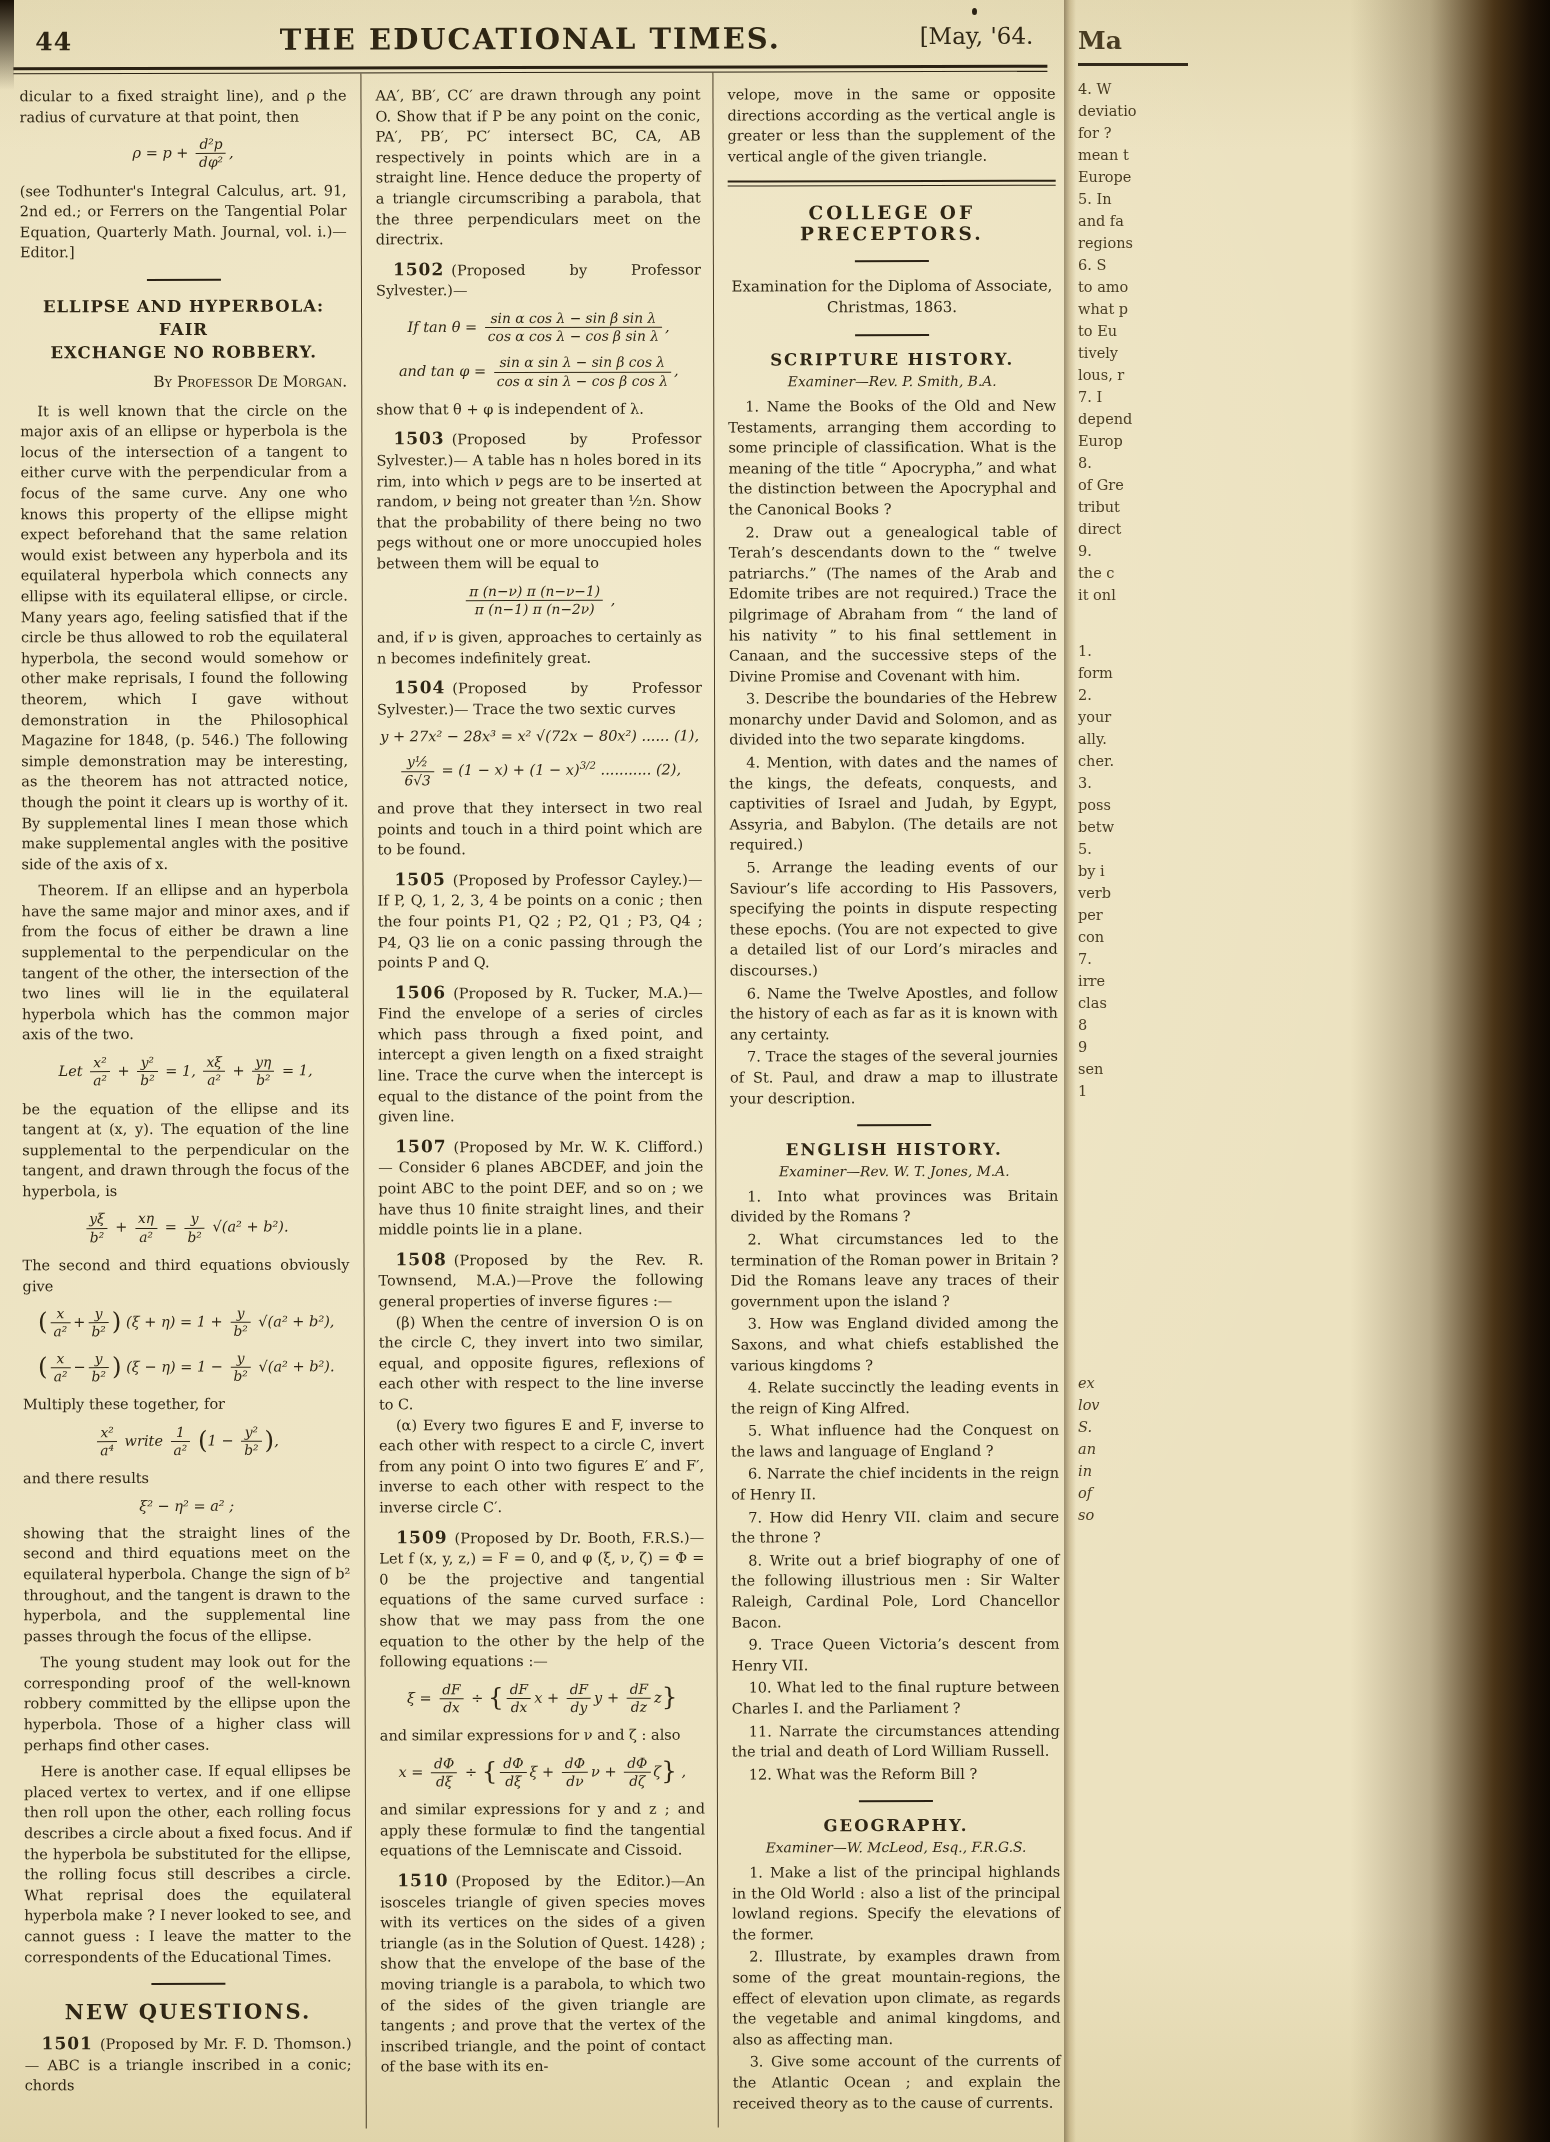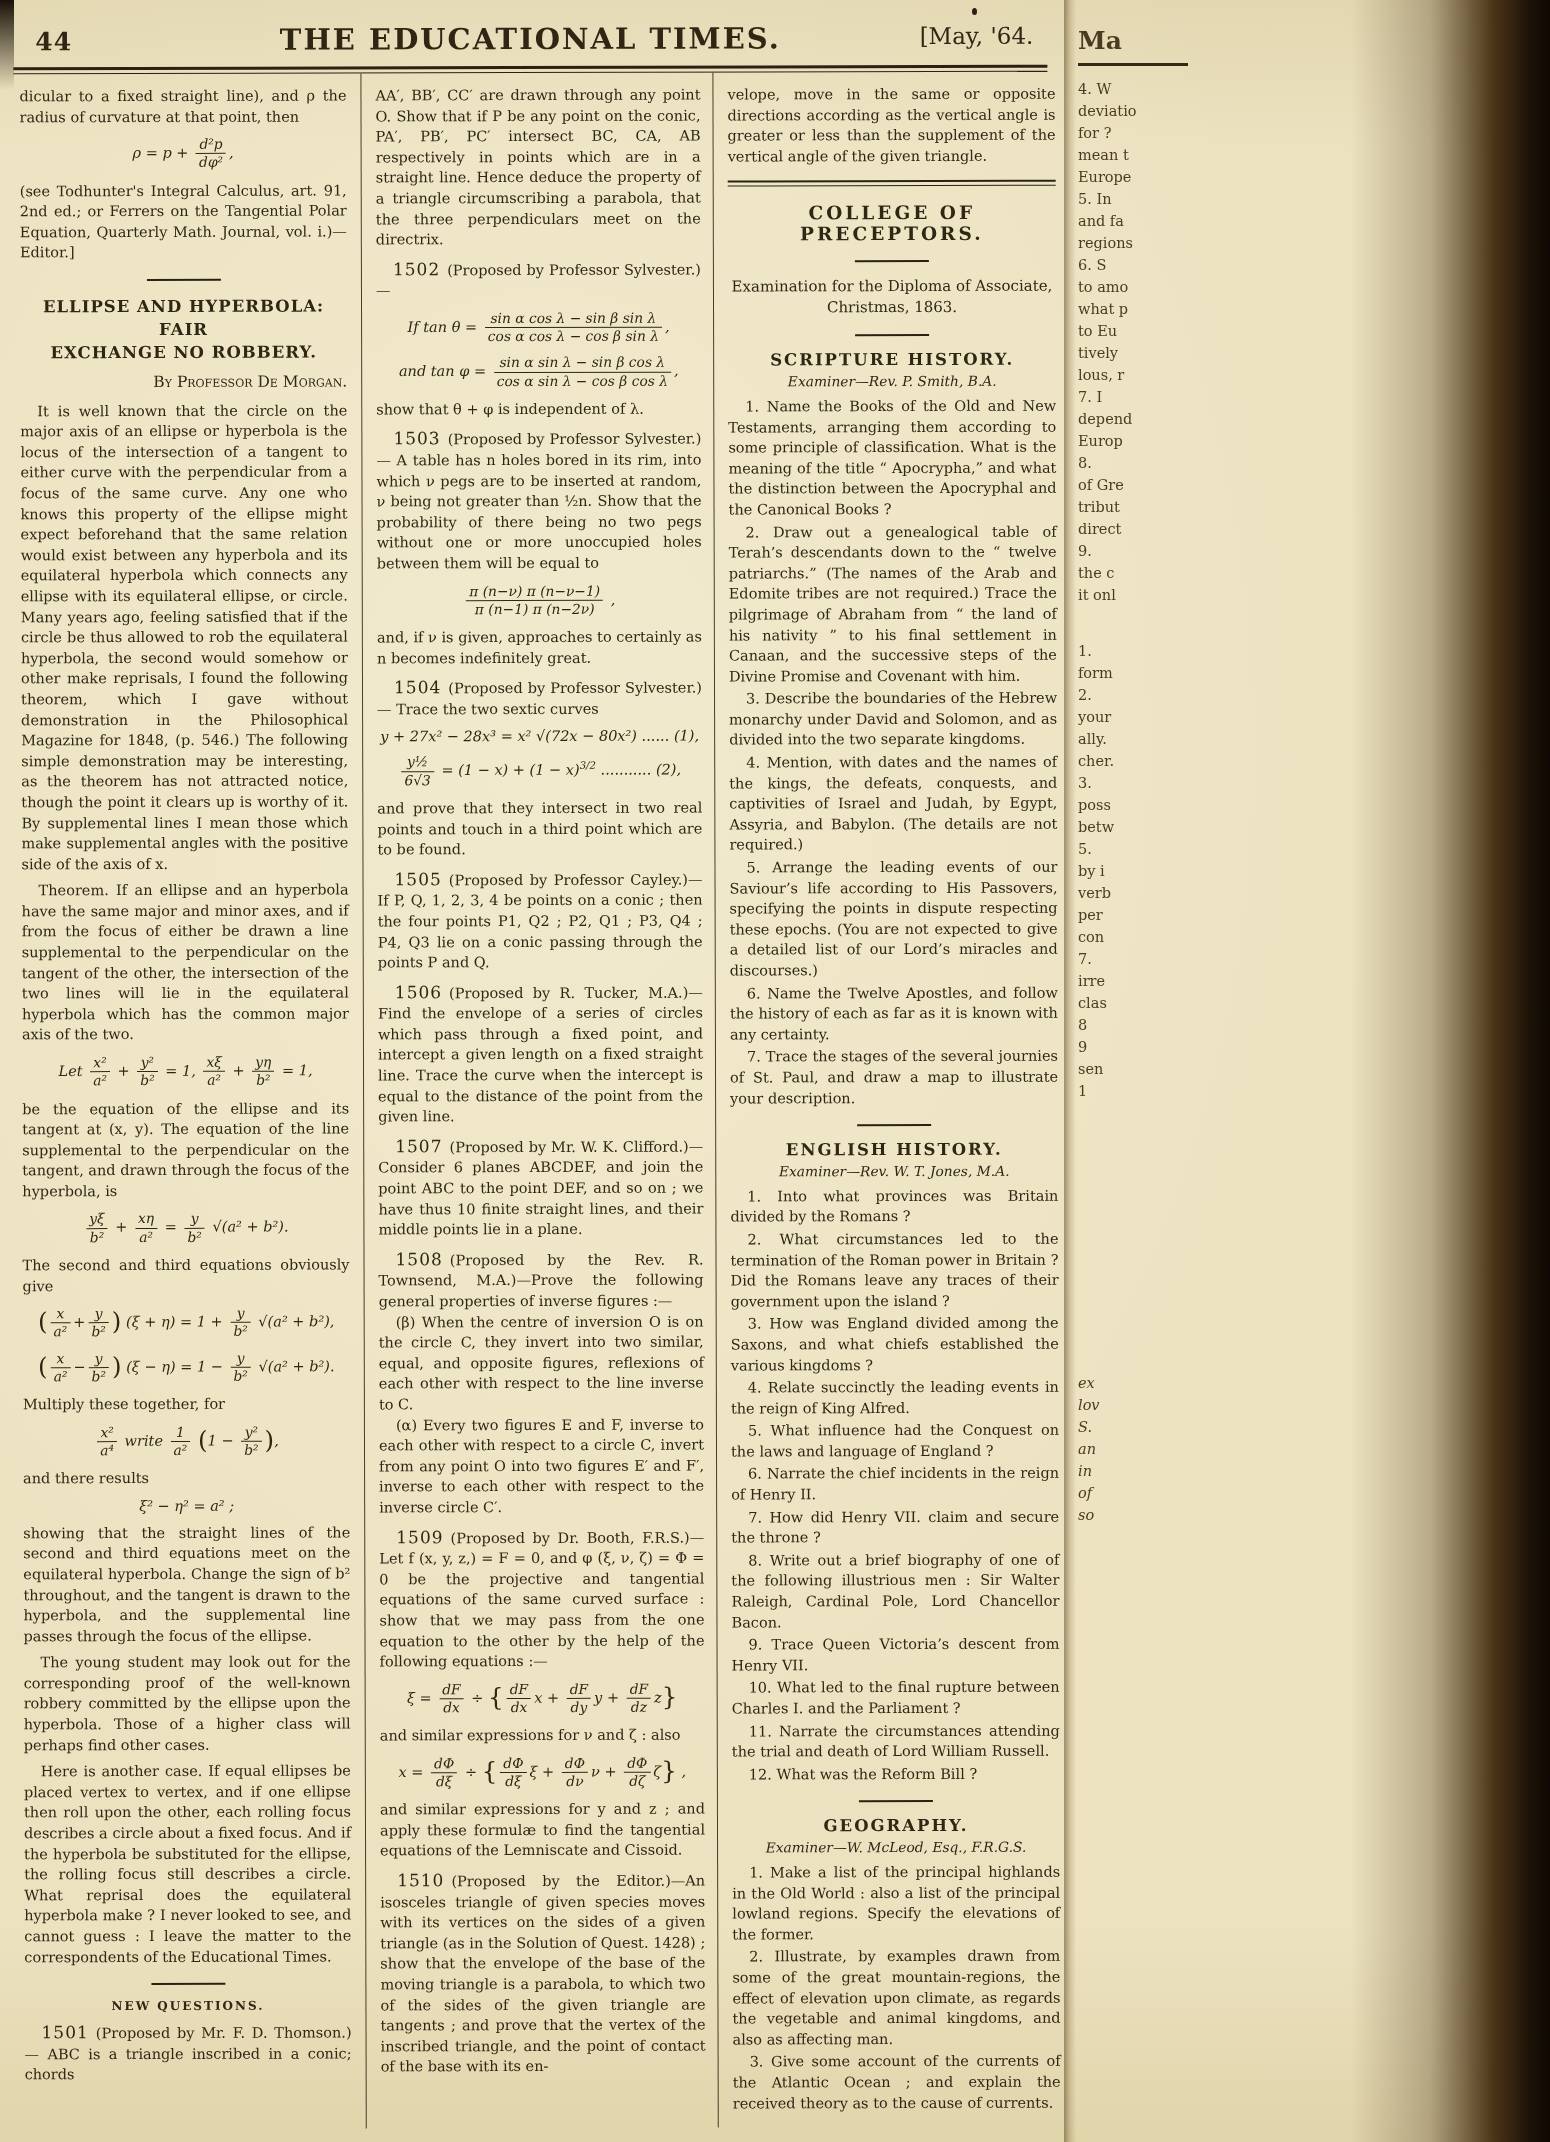--- a/index.html
+++ b/index.html
@@ -18,32 +18,32 @@
   .issuedate{position:absolute;right:30px;top:24px;font-size:23px;}
   .headrule{margin:0 16px;border-top:3px solid #2a2113;border-bottom:1px solid #2a2113;height:3px;}
   .cols{display:flex;height:2055px;}
   .col{box-sizing:border-box;overflow:hidden;}
   .col1{width:364px;padding:12px 14px 0 22px;border-right:1px solid #4a3d26;}
   .col2{width:352px;padding:12px 12px 0 14px;border-right:1px solid #4a3d26;}
   .col3{width:348px;padding:12px 6px 0 14px;}
   p{margin:0;font-size:14.5px;line-height:20.6px;text-align:justify;}
   p.ind{text-indent:17px;}
   p.spaced{margin-top:6px;}
-  .qnum{font-size:17px;font-weight:normal;margin-right:7px;letter-spacing:1px;}
+  .qnum{font-size:17px;font-weight:bold;margin-right:7px;letter-spacing:1px;}
   .qpara{margin-top:9px;}
   .eq{text-align:center;margin:9px 0;font-size:14.5px;font-style:italic;white-space:nowrap;}
   .frac{display:inline-block;vertical-align:middle;text-align:center;margin:0 3px;font-size:13.8px;line-height:1.25;}
   .frac .num{display:block;border-bottom:1px solid #2f2614;padding:0 3px;}
   .frac .den{display:block;padding:0 3px;}
   .big{font-size:1.7em;font-style:normal;vertical-align:-0.12em;}
   sup{font-size:0.7em;}
   .sep{width:74px;border-top:2px solid #2a2113;margin:16px auto 14px auto;}
   .dblrule{border-top:2px solid #2a2113;border-bottom:1px solid #2a2113;height:3px;margin:14px 0 4px 0;}
   .art-title{margin:6px 0 8px 0;text-align:center;font-size:16.5px;font-weight:bold;letter-spacing:1px;line-height:23px;}
-  .sec-title{margin:4px 0 6px 0;text-align:center;font-size:12px;font-weight:bold;letter-spacing:2px;}
+  .sec-title{margin:4px 0 6px 0;text-align:center;font-size:21px;font-weight:bold;letter-spacing:2px;}
   .college-title{margin:16px 0 0 0;text-align:center;font-size:18.5px;letter-spacing:3px;font-weight:bold;}
   .exam-line{text-align:center;font-size:15px;line-height:21px;}
   .sub-title{margin:2px 0 2px 0;text-align:center;font-size:16.5px;font-weight:bold;letter-spacing:2px;}
   .examiner{text-align:center;font-style:italic;font-size:13.8px;margin-bottom:4px;}
   .byline{text-align:right;font-variant:small-caps;font-size:15.5px;margin:2px 0 8px 0;text-indent:0;}
   .q{text-indent:17px;margin-top:2px;}
   
   .nextpage{position:absolute;left:1078px;top:0;width:110px;height:1704px;overflow:hidden;color:#493c22;}
   .np-head{font-size:25px;font-weight:bold;margin-top:26px;}
   .np-rule{border-top:3px solid #32291a;margin:8px 0 12px 0;}

